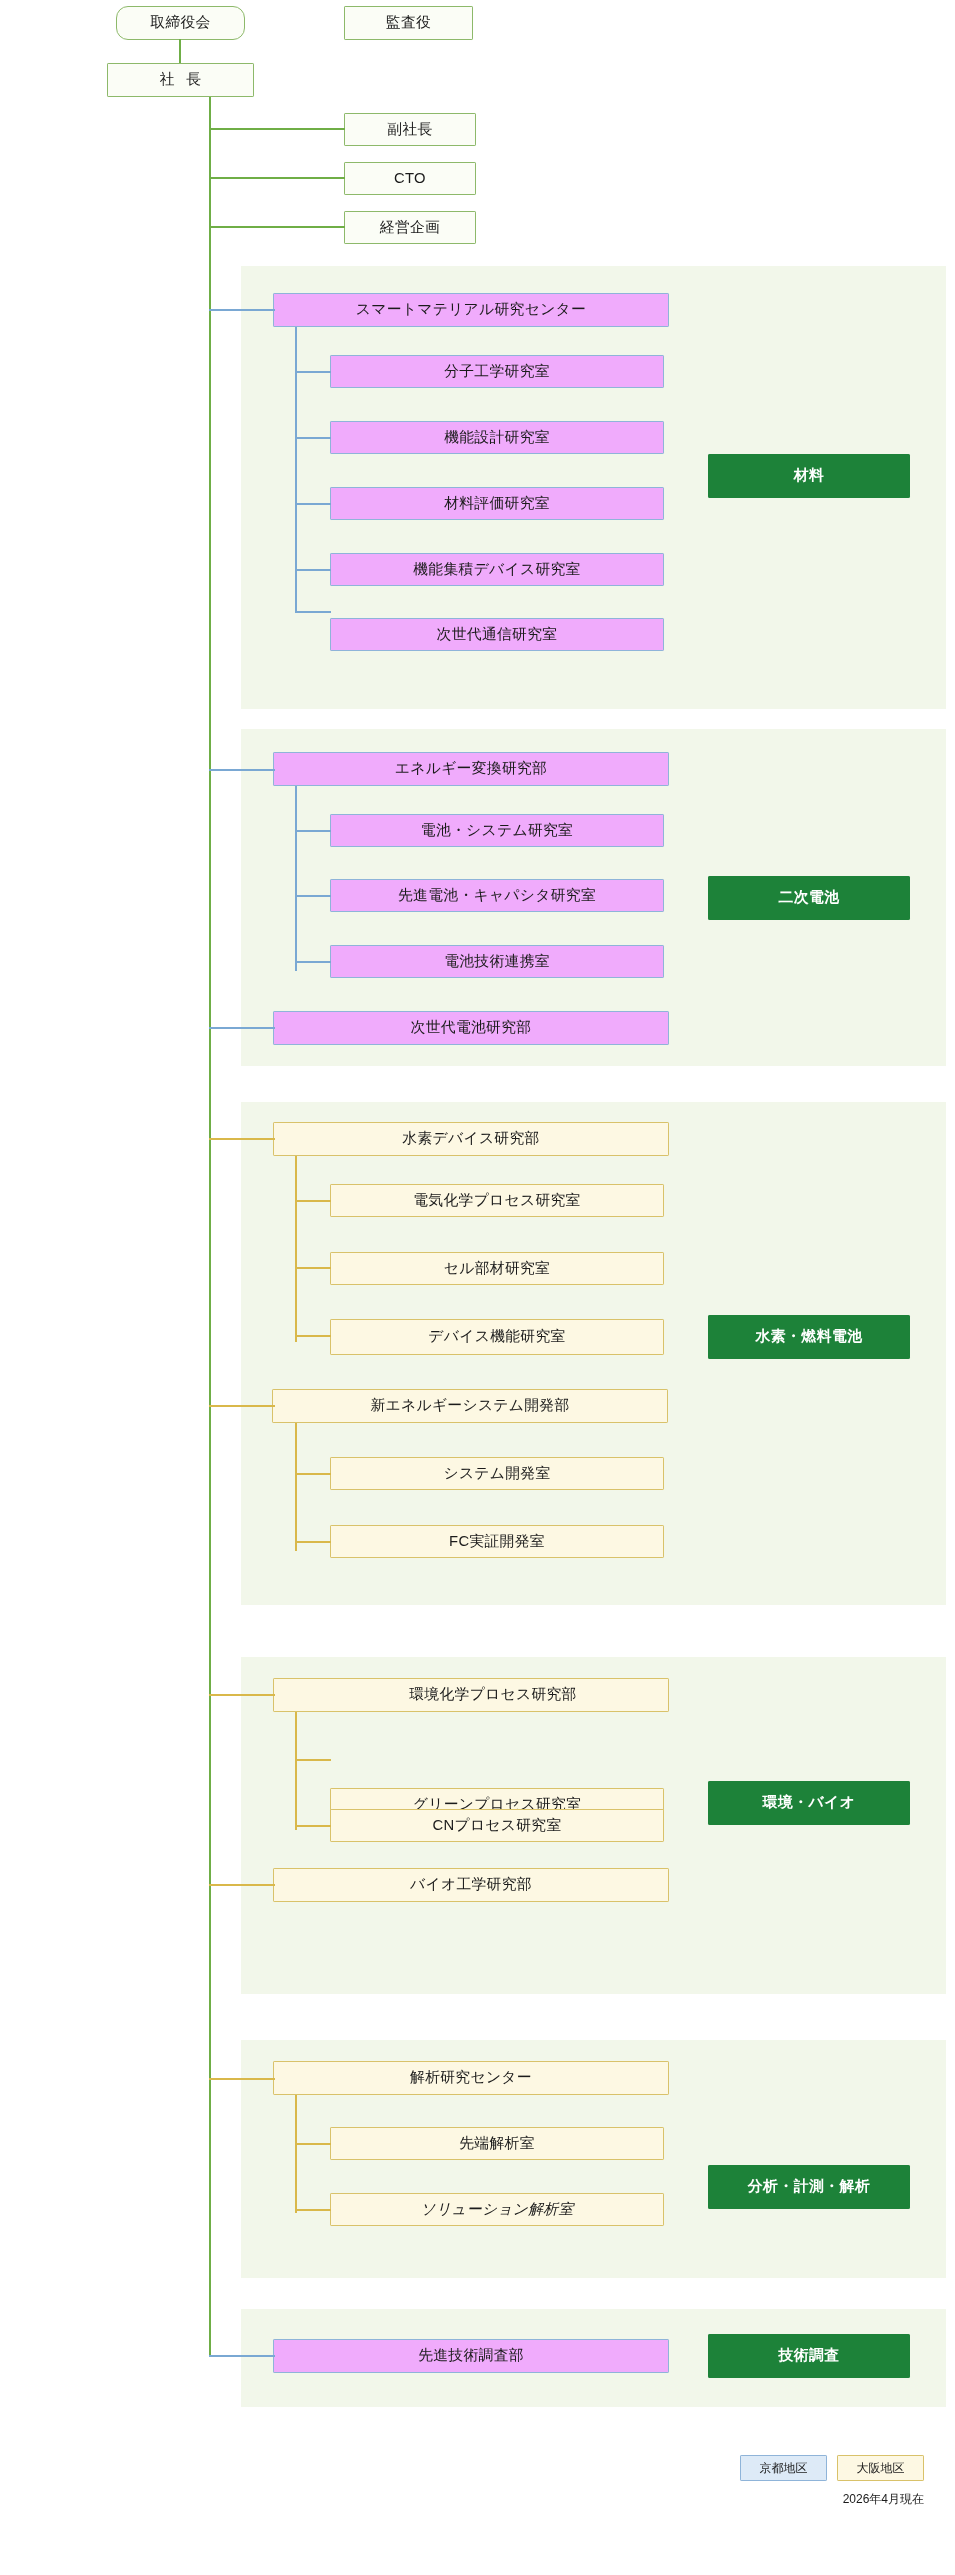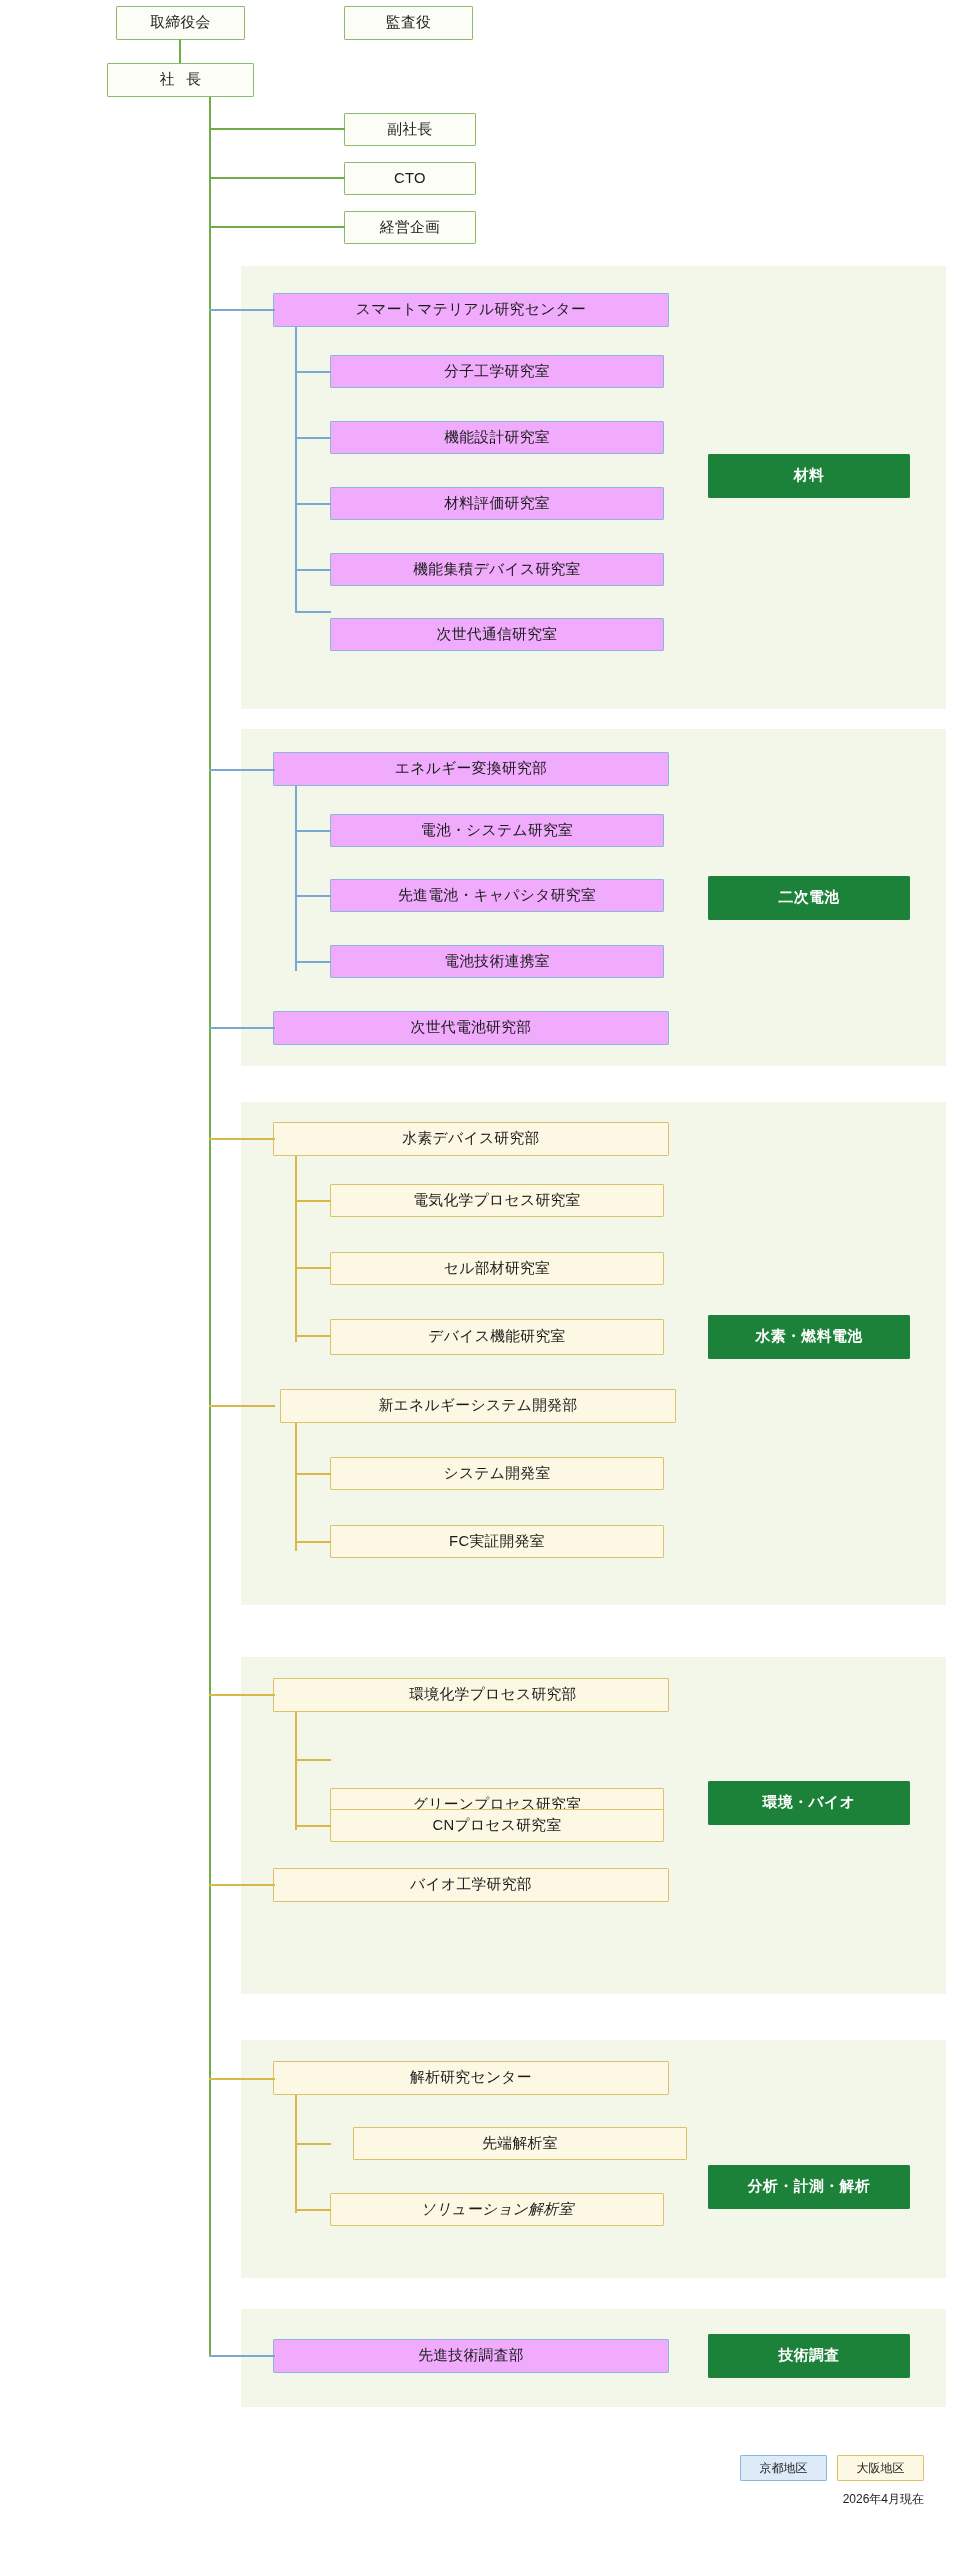--- a/index.html
+++ b/index.html
@@ -103,21 +103,21 @@
 
 <div id="chart-root">
 
   <div class="group-panel" style="left:241px;top:266px;width:705px;height:443px;"></div>
   <div class="group-panel" style="left:241px;top:729px;width:705px;height:337px;"></div>
   <div class="group-panel" style="left:241px;top:1102px;width:705px;height:503px;"></div>
   <div class="group-panel" style="left:241px;top:1657px;width:705px;height:337px;"></div>
   <div class="group-panel" style="left:241px;top:2040px;width:705px;height:238px;"></div>
   <div class="group-panel" style="left:241px;top:2309px;width:705px;height:98px;"></div>
 
-  <div class="node green-outline top" style="left:116px;top:5.5px;width:129px;height:34px;">取締役会</div>
+  <div class="node green-outline top" style="left:116px;top:5.5px;width:129px;height:34px;border-radius:12px;">取締役会</div>
   <div class="node green-outline top" style="left:344px;top:5.5px;width:129px;height:34px;">監査役</div>
   <div class="node green-outline top pres" style="left:107px;top:63px;width:147px;height:34px;">社 長</div>
 
   <div class="line" style="left:179px;top:39px;width:1.6px;height:24px;"></div>
 
   <div class="line" style="left:209px;top:97px;width:1.6px;height:2258px;"></div>
 
   <div class="node green-outline" style="left:344px;top:113px;width:132px;height:33px;">副社長</div>
   <div class="line" style="left:209px;top:128px;width:136px;height:1.6px;"></div>
 
@@ -173,21 +173,21 @@
 
   <div class="node yellow" style="left:330px;top:1184px;width:334px;height:33px;">電気化学プロセス研究室</div>
   <div class="line yellow-l" style="left:295px;top:1200px;width:36px;height:1.6px;"></div>
 
   <div class="node yellow" style="left:330px;top:1252px;width:334px;height:33px;">セル部材研究室</div>
   <div class="line yellow-l" style="left:295px;top:1267px;width:36px;height:1.6px;"></div>
 
   <div class="node yellow" style="left:330px;top:1319px;width:334px;height:36px;">デバイス機能研究室</div>
   <div class="line yellow-l" style="left:295px;top:1335px;width:36px;height:1.6px;"></div>
 
-  <div class="node yellow" style="left:280px;top:1389px;width:396px;height:34px;">新エネルギーシステム開発部</div>
+  <div class="node yellow" style="left:272px;top:1389px;width:396px;height:34px;">新エネルギーシステム開発部</div>
   <div class="line yellow-l" style="left:209px;top:1405px;width:66px;height:1.6px;"></div>
   <div class="line yellow-l" style="left:295px;top:1423px;width:1.6px;height:128px;"></div>
 
   <div class="node yellow" style="left:330px;top:1457px;width:334px;height:33px;">システム開発室</div>
   <div class="line yellow-l" style="left:295px;top:1473px;width:36px;height:1.6px;"></div>
 
   <div class="node yellow" style="left:330px;top:1525px;width:334px;height:33px;">FC実証開発室</div>
   <div class="line yellow-l" style="left:295px;top:1541px;width:36px;height:1.6px;"></div>
 
   <div class="node cat" style="left:708px;top:1315px;width:202px;height:44px;">水素・燃料電池</div>
@@ -204,21 +204,21 @@
 
   <div class="node yellow" style="left:273px;top:1868px;width:396px;height:34px;">バイオ工学研究部</div>
   <div class="line yellow-l" style="left:209px;top:1884px;width:66px;height:1.6px;"></div>
 
   <div class="node cat" style="left:708px;top:1781px;width:202px;height:44px;">環境・バイオ</div>
 
   <div class="node yellow" style="left:273px;top:2061px;width:396px;height:34px;">解析研究センター</div>
   <div class="line yellow-l" style="left:209px;top:2078px;width:66px;height:1.6px;"></div>
   <div class="line yellow-l" style="left:295px;top:2095px;width:1.6px;height:118px;"></div>
 
-  <div class="node yellow" style="left:330px;top:2127px;width:334px;height:33px;margin-left:23px;">先端解析室</div>
+  <div class="node yellow" style="left:330px;top:2127px;width:334px;height:33px;">先端解析室</div>
   <div class="line yellow-l" style="left:295px;top:2143px;width:36px;height:1.6px;"></div>
 
   <div class="node yellow" style="left:330px;top:2193px;width:334px;height:33px;font-style:italic;">ソリューション解析室</div>
   <div class="line yellow-l" style="left:295px;top:2209px;width:36px;height:1.6px;"></div>
 
   <div class="node cat" style="left:708px;top:2165px;width:202px;height:44px;">分析・計測・解析</div>
 
   <div class="node blue" style="left:273px;top:2339px;width:396px;height:34px;">先進技術調査部</div>
   <div class="line blue-l" style="left:209px;top:2355px;width:66px;height:1.6px;"></div>
 

